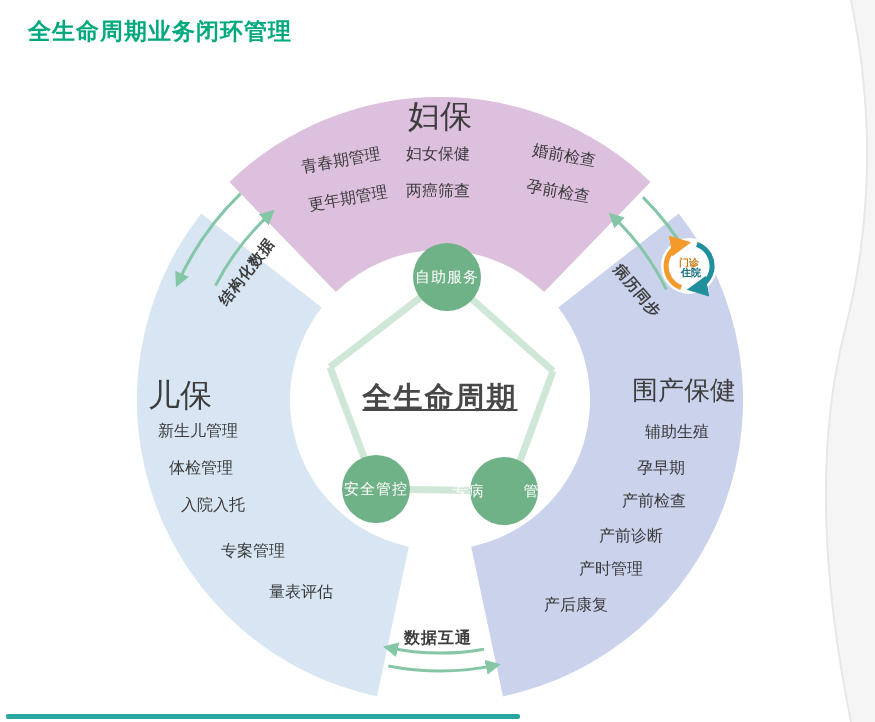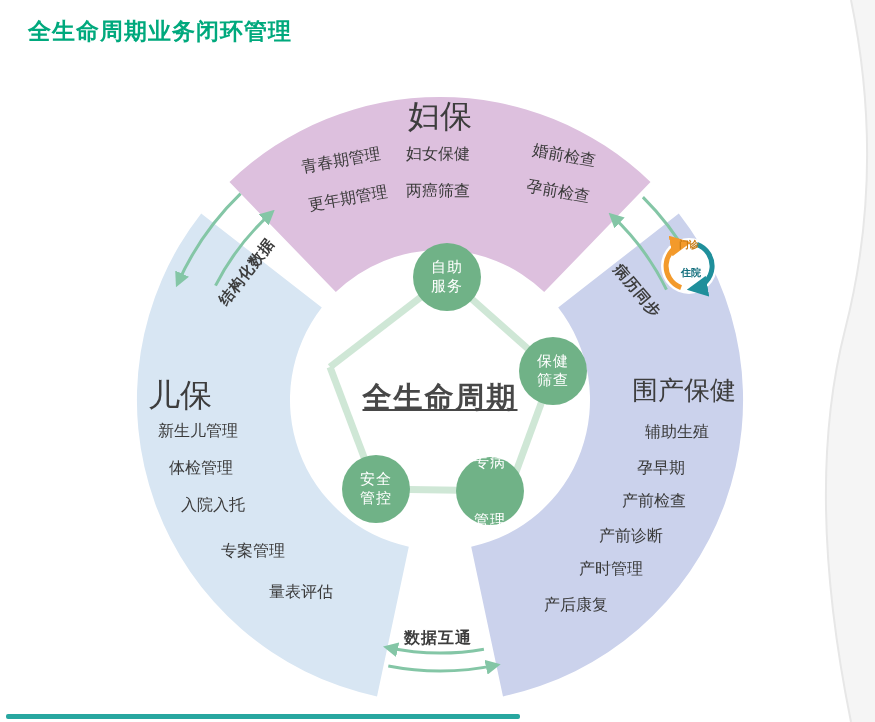--- a/index.html
+++ b/index.html
@@ -13,21 +13,21 @@
   }
   .abs{position:absolute;transform:translate(-50%,-50%);white-space:nowrap;}
   .sec-title{font-weight:normal;color:#3d3d3d;}
   .sec-title.maternal{font-size:32px;}
   .sec-title.child{font-size:32px;}
   .sec-title.perinatal{font-size:26px;}
   .arc-item{font-size:16px;color:#3a3a3a;font-weight:500;}
   .center-label{font-size:29px;font-weight:bold;color:#474747;letter-spacing:2px;text-decoration:underline;}
   .node{
     width:68px;height:68px;border-radius:50%;background:#70b287;color:#ffffff;
-    display:flex;flex-direction:column;align-items:center;justify-content:center;
+    display:flex;flex-direction:row;align-items:center;justify-content:center;
     font-size:15px;line-height:1.25;letter-spacing:1px;
   }
   .flow-label{font-size:15px;font-weight:bold;color:#3d3d3d;letter-spacing:1px;}
   .cycle-text{font-size:10px;font-weight:bold;}
   .cycle-text.top{color:#c97a12;}
   .cycle-text.bottom{color:#15707e;}
   .bottom-bar{position:absolute;left:6px;top:714px;width:514px;height:5px;background:#28a7a0;border-radius:2px;}
   svg{position:absolute;left:0;top:0;}
 </style>
 </head>
@@ -101,37 +101,33 @@
   <div class="abs arc-item" style="left:661px;top:468px;">孕早期</div>
   <div class="abs arc-item" style="left:654px;top:501px;">产前检查</div>
   <div class="abs arc-item" style="left:631px;top:536px;">产前诊断</div>
   <div class="abs arc-item" style="left:611px;top:569px;">产时管理</div>
   <div class="abs arc-item" style="left:576px;top:605px;">产后康复</div>
 
   <div class="abs node" style="left:447px;top:277px;">
     <span>自助</span>
     <span>服务</span>
   </div>
-  <div class="abs node" style="left:553px;top:371px;">
-    <span>保健</span>
-    <span>筛查</span>
-  </div>
   <div class="abs node" style="left:376px;top:489px;">
     <span>安全</span>
     <span>管控</span>
   </div>
-  <div class="abs node" style="left:490px;top:491px;gap:39px;">
+  <div class="abs node" style="left:504px;top:491px;gap:39px;">
     <span>专病</span>
     <span>管理</span>
   </div>
 
   <div class="abs center-label" style="left:440px;top:398px;">全生命周期</div>
 
   <div class="abs flow-label" style="left:247px;top:272px;transform:translate(-50%,-50%) rotate(-52deg);">结构化数据</div>
   <div class="abs flow-label" style="left:637px;top:291px;transform:translate(-50%,-50%) rotate(50deg);">病历同步</div>
   <div class="abs flow-label" style="left:438px;top:638px;font-size:16px;">数据互通</div>
 
-  <div class="abs cycle-text top" style="left:689px;top:245px;">门诊</div>
+  <div class="abs cycle-text top" style="left:689px;top:263px;">门诊</div>
   <div class="abs cycle-text bottom" style="left:691px;top:273px;">住院</div>
 
   <div class="bottom-bar"></div>
 
 </div>
 
 </body></html>

